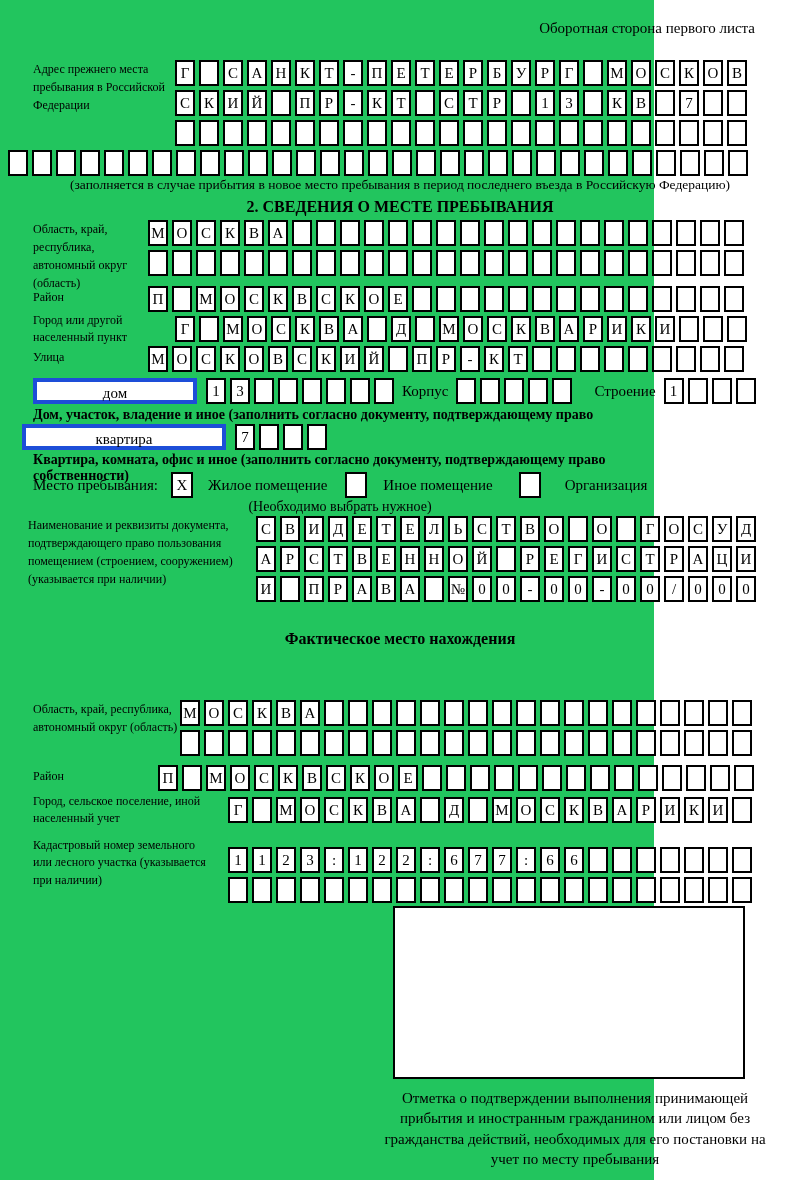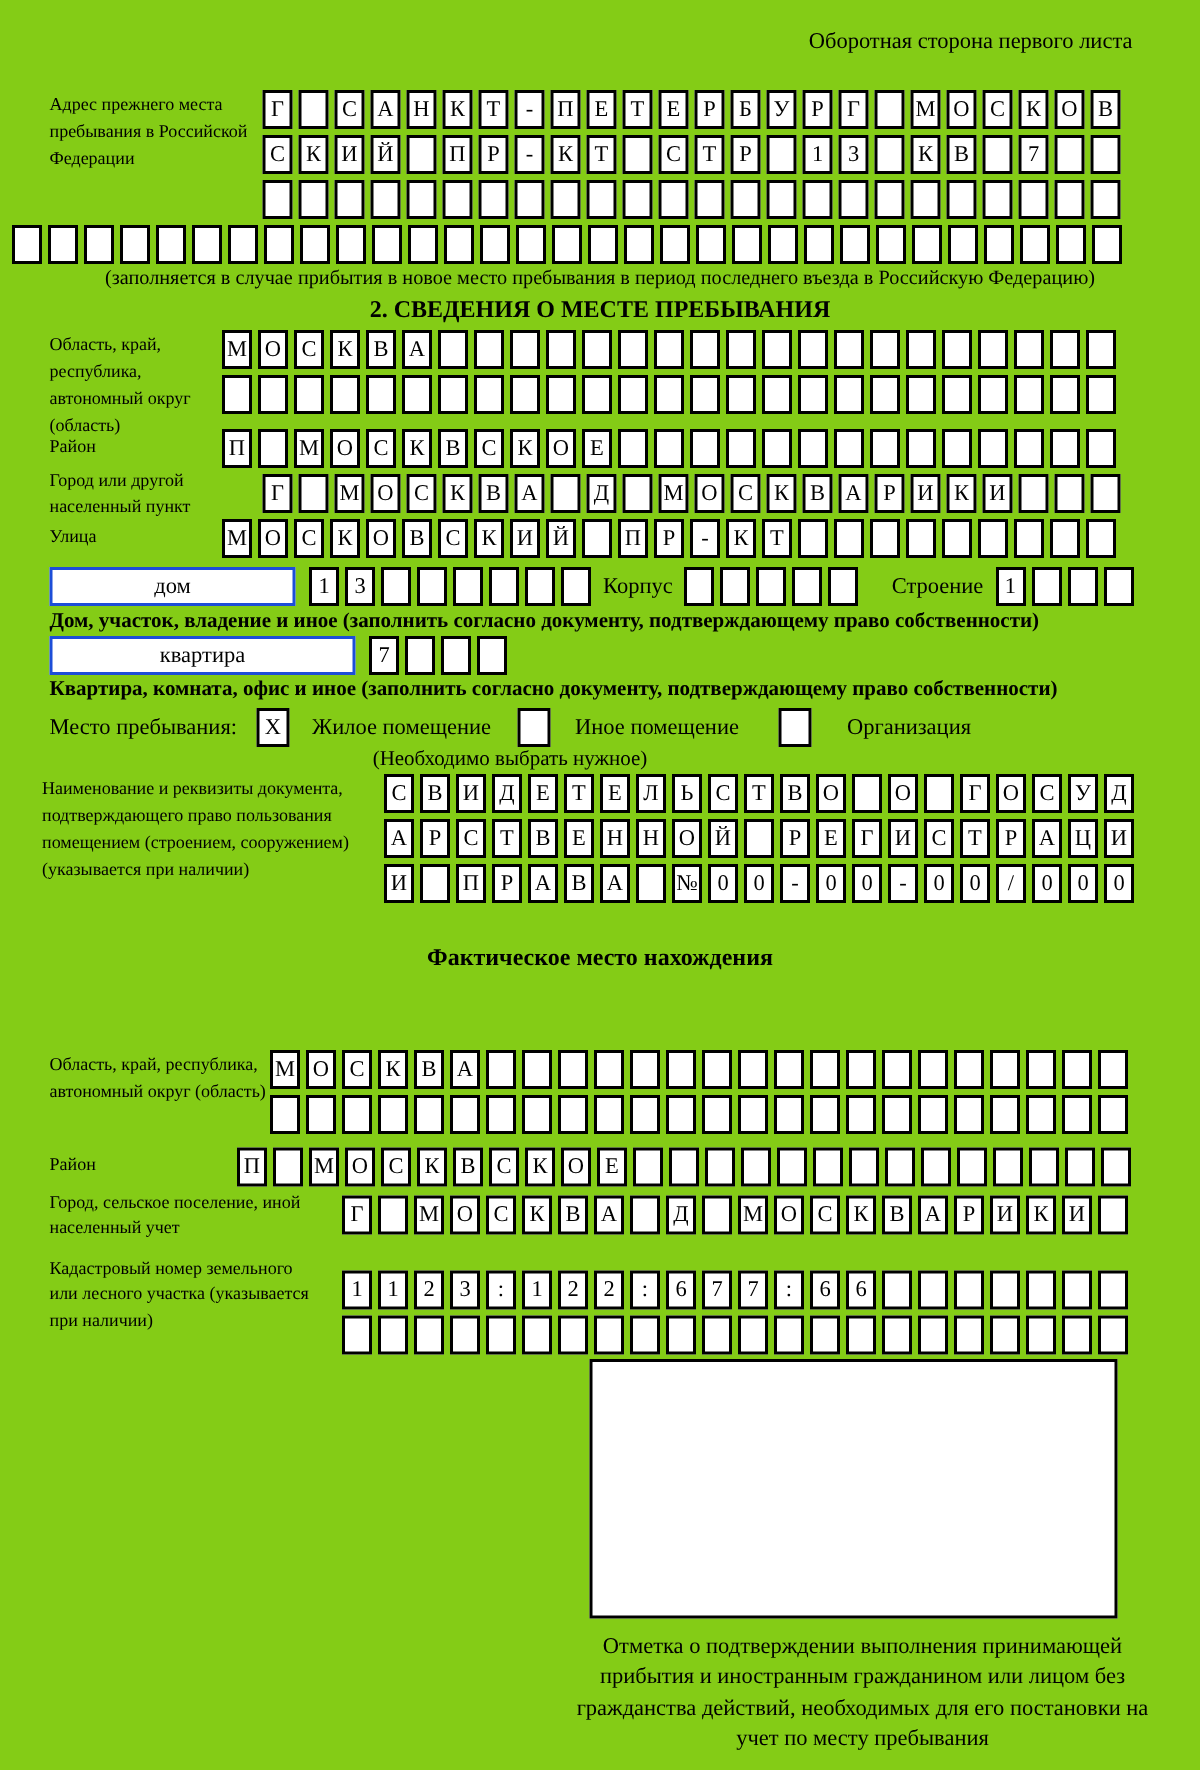--- a/index.html
+++ b/index.html
@@ -1,33 +1,33 @@
 <!DOCTYPE html>
 <html><head>
 <meta charset="utf-8">
 <style>
   html,body { margin:0; padding:0; background:#ffffff; }
   .page {
-    position:relative; width:800px; height:1180px; background:#84cc16;
+    position:relative; width:654px; height:1180px; background:#22c55e;
     font-family:"Liberation Serif", serif; color:#000;
   }
   .abs { position:absolute; }
   .lbl { font-size:12px; line-height:1.5; }
   .rightnote { font-size:15px; text-align:right; }
   .title { font-size:16px; font-weight:bold; text-align:center; }
   .caption { font-size:13.5px; text-align:center; }
   .smallcap { font-size:14px;font-weight:bold; }
   .cellrow { white-space:nowrap; height:26px; }
   .cell {
     display:inline-block; box-sizing:border-box; width:20px; height:26px;
     border:2px solid #000; margin-right:4px; text-align:center;
     font-size:15px; line-height:22px; vertical-align:top; background:#fff;
   }
   .labelbox {
-    display:inline-block; box-sizing:border-box; height:26px; border:2px solid #1d4ed8;
+    display:inline-block; box-sizing:border-box; height:26px; border:4px solid #1d4ed8;
     text-align:center; font-size:15px; line-height:22px; vertical-align:top; background:#fff;
   }
   .chk {
     display:inline-block; box-sizing:border-box; width:22px; height:26px;
     border:2px solid #000; text-align:center; font-size:15px; line-height:22px;
     vertical-align:top; background:#fff;
   }
   .inline-lbl { display:inline-block; font-size:15px; line-height:26px; vertical-align:top; }
   .pre { white-space:pre-line; }
   .confbox { box-sizing:border-box; border:2px solid #000; background:#fff; }
@@ -59,21 +59,21 @@
   <div class="abs cellrow" style="left:175px; top:316px;"><span class="cell">Г</span><span class="cell"></span><span class="cell">М</span><span class="cell">О</span><span class="cell">С</span><span class="cell">К</span><span class="cell">В</span><span class="cell">А</span><span class="cell"></span><span class="cell">Д</span><span class="cell"></span><span class="cell">М</span><span class="cell">О</span><span class="cell">С</span><span class="cell">К</span><span class="cell">В</span><span class="cell">А</span><span class="cell">Р</span><span class="cell">И</span><span class="cell">К</span><span class="cell">И</span><span class="cell"></span><span class="cell"></span><span class="cell"></span></div>
 
   <div class="abs lbl" style="left:33px; top:348px;">Улица</div>
   <div class="abs cellrow" style="left:148px; top:346px;"><span class="cell">М</span><span class="cell">О</span><span class="cell">С</span><span class="cell">К</span><span class="cell">О</span><span class="cell">В</span><span class="cell">С</span><span class="cell">К</span><span class="cell">И</span><span class="cell">Й</span><span class="cell"></span><span class="cell">П</span><span class="cell">Р</span><span class="cell">-</span><span class="cell">К</span><span class="cell">Т</span><span class="cell"></span><span class="cell"></span><span class="cell"></span><span class="cell"></span><span class="cell"></span><span class="cell"></span><span class="cell"></span><span class="cell"></span><span class="cell"></span></div>
 
   <div class="abs cellrow" style="left:33px; top:378px;">
     <span class="labelbox" style="width:164px;">дом</span><span style="display:inline-block; width:9px;"></span><span><span class="cell">1</span><span class="cell">3</span><span class="cell"></span><span class="cell"></span><span class="cell"></span><span class="cell"></span><span class="cell"></span><span class="cell"></span></span><span class="inline-lbl" style="margin:0 8px 0 4px;">Корпус</span><span><span class="cell"></span><span class="cell"></span><span class="cell"></span><span class="cell"></span><span class="cell"></span></span><span class="inline-lbl" style="margin:0 8px 0 18px;">Строение</span><span><span class="cell">1</span><span class="cell"></span><span class="cell"></span><span class="cell"></span></span>
   </div>
   <div class="abs smallcap" style="left:33px; top:407px;">Дом, участок, владение и иное (заполнить согласно документу, подтверждающему право собственности)</div>
 
-  <div class="abs cellrow" style="left:33px; top:424px;">
+  <div class="abs cellrow" style="left:22px; top:424px;">
     <span class="labelbox" style="width:204px;">квартира</span><span style="display:inline-block; width:9px;"></span><span><span class="cell">7</span><span class="cell"></span><span class="cell"></span><span class="cell"></span></span>
   </div>
   <div class="abs smallcap" style="left:33px; top:452px;">Квартира, комната, офис и иное (заполнить согласно документу, подтверждающему право собственности)</div>
 
   <div class="abs cellrow" style="left:33px; top:472px;">
     <span class="inline-lbl">Место пребывания:</span>
     <span class="chk" style="margin-left:9px;">X</span>
     <span class="inline-lbl" style="margin-left:11px;">Жилое помещение</span>
     <span class="chk" style="margin-left:14px;"></span>
     <span class="inline-lbl" style="margin-left:12px;">Иное помещение</span>

